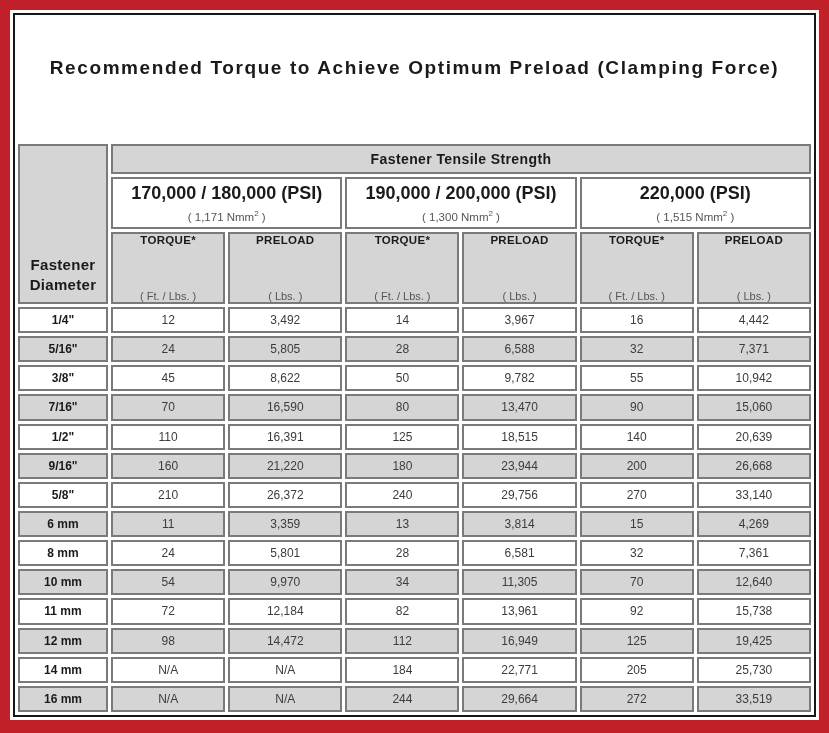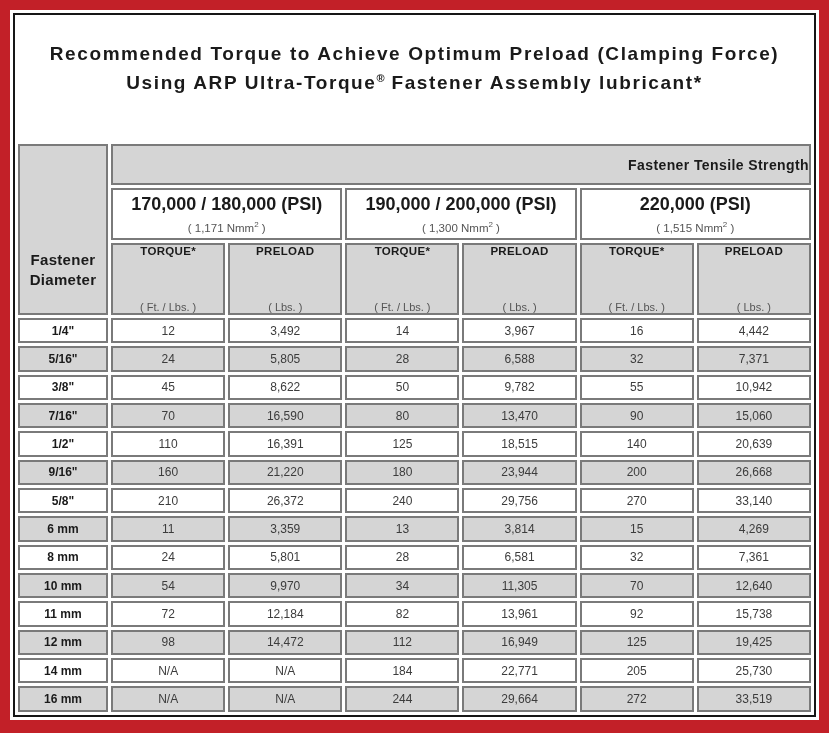--- a/index.html
+++ b/index.html
@@ -24,21 +24,21 @@
     border:2px solid #161616;
     box-shadow:0 0 0 3px #ffffff;
     display:flex;
     flex-direction:column;
     overflow:hidden;
   }
   .title-block{
     height:126px;
     flex:0 0 auto;
     text-align:center;
-    padding-top:24px;
+    padding-top:38px;
   }
   .title-line{
     font-size:19px;
     font-weight:bold;
     letter-spacing:1.6px;
     color:var(--text-primary);
     line-height:1.55;
   }
   .title-line sup{
     font-size:11px;
@@ -67,31 +67,30 @@
     vertical-align:middle;
     overflow:hidden;
   }
   td.corner{
     background:var(--header-fill);
     vertical-align:bottom;
     font-weight:bold;
     font-size:15px;
     color:var(--text-primary);
     line-height:1.3;
-    padding-bottom:24px;
+    padding-bottom:8px;
     letter-spacing:0.3px;
   }
   td.h-main{
     background:var(--header-fill);
     font-weight:bold;
     font-size:14px;
     color:var(--text-primary);
-    height:41px;
+    height:30px;
     letter-spacing:0.4px;
-    text-align:right;
   }
   td.h-psi{
     background:#ffffff;
     height:52px;
   }
   td.h-psi .psi{
     font-weight:bold;
     font-size:18px;
     color:var(--text-primary);
     margin-bottom:5px;
@@ -129,21 +128,20 @@
     color:var(--value-text);
   }
 </style>
 </head>
 <body>
 
 <div class="doc">
 
   <div class="title-block">
     <div class="title-line">Recommended Torque to Achieve Optimum Preload (Clamping Force)</div>
-    <div class="title-line"><span>Using ARP Ultra-Torque</span><sup>®</sup><span> Fastener Assembly lubricant*</span></div>
   </div>
 
   <div class="table-wrap">
     <table>
       <colgroup>
         <col style="width:11.6%">
         <col style="width:14.7%">
           <col style="width:14.7%">
         <col style="width:14.7%">
           <col style="width:14.7%">

